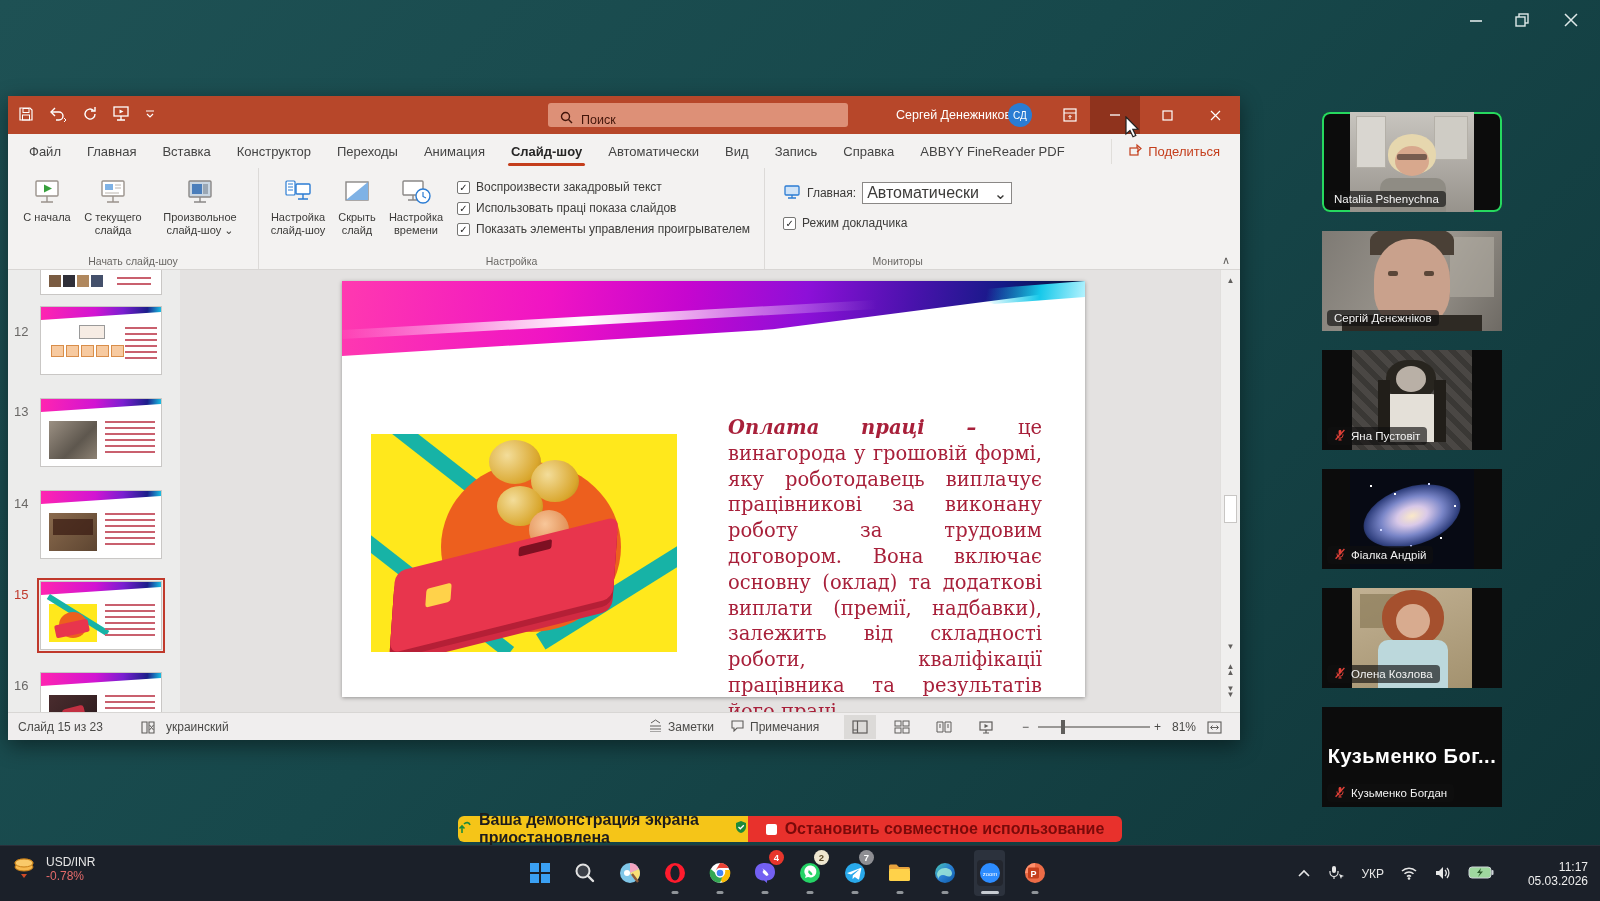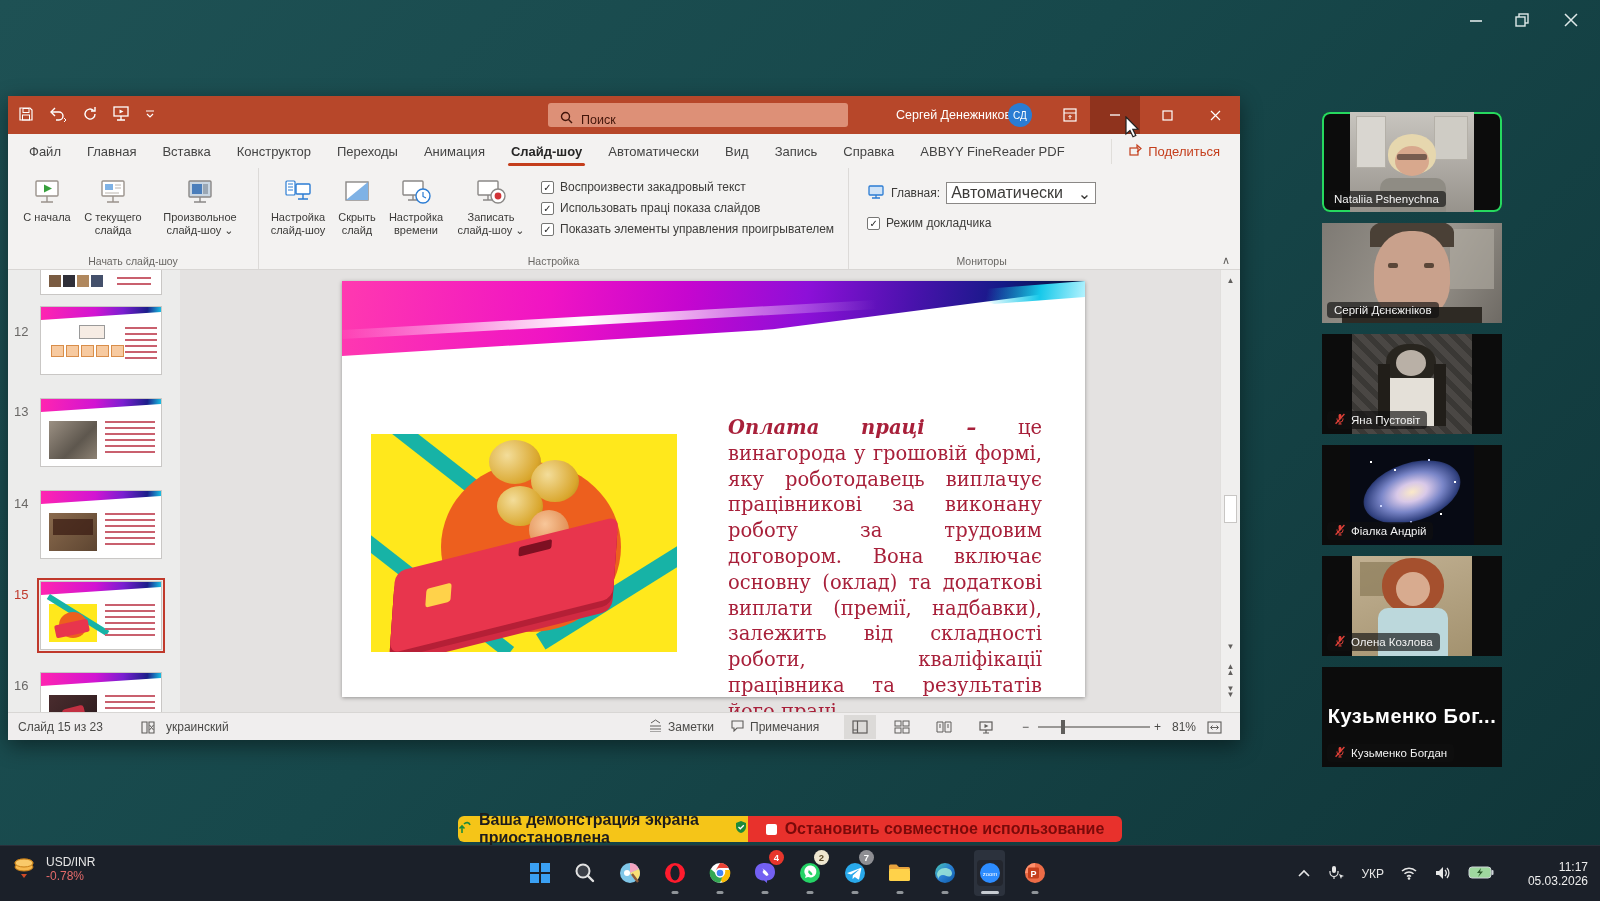--- a/index.html
+++ b/index.html
@@ -74,21 +74,21 @@
 
   .status{position:absolute;left:0;bottom:0;width:100%;height:28px;background:#f0eeee;border-top:1px solid #d8d6d4;font-size:12px;color:#4b4a48}
   .status .it{position:absolute;top:0;height:28px;display:flex;align-items:center;gap:5px;white-space:nowrap}
   .viewbtn{width:32px;height:24px;display:flex;align-items:center;justify-content:center}
   .viewbtn.on{background:#dcdad8}
   .zslider{position:absolute;top:13px;height:2px;background:#9a9896}
   .zthumb{position:absolute;top:7px;width:4px;height:14px;background:#605e5c}
 
   
   .zpanel{position:absolute;left:1322px;top:112px;width:180px}
-  .tile{position:relative;width:180px;height:100px;background:#0c0c0c;margin-bottom:11px;overflow:hidden}
+  .tile{position:relative;width:180px;height:100px;background:#0c0c0c;margin-bottom:19px;overflow:hidden}
   .tile.activebrd{box-shadow:0 0 0 2px #26d95f inset;border-radius:8px}
   .vid{position:absolute;top:0;bottom:0}
   .nlab{position:absolute;left:5px;bottom:5px;background:rgba(15,15,15,.65);border-radius:4px;padding:2px 7px;color:#f2f2f2;font-size:11.5px;display:flex;align-items:center;gap:5px;white-space:nowrap}
   .bigname{position:absolute;left:0;right:0;top:38px;text-align:center;color:#fff;font-size:20px;font-weight:700;letter-spacing:.5px}
 
   
   .bar{position:absolute;top:816px;height:26px;display:flex;align-items:center;font-size:16px;font-weight:700}
   .bar.y{left:458px;width:290px;background:#f5c518;color:#1d1d1d;border-radius:6px 0 0 6px;justify-content:center;gap:8px}
   .bar.r{left:748px;width:374px;background:#e8312c;color:#7a0a0a;border-radius:0 6px 6px 0;justify-content:center;gap:8px}
   .wbox{width:11px;height:11px;background:#fff;border-radius:2px}
@@ -264,29 +264,20 @@
           <span>Скрыть слайд</span>
         </div>
         <div class="bigbtn">
           <svg width="34" height="32" viewBox="0 0 34 32">
               <rect x="4" y="5" width="20" height="14" rx="1" fill="#fff" stroke="#8a8886" stroke-width="1.4"></rect>
               <path d="M14 19v5M9 24h10" stroke="#8a8886" stroke-width="1.4"></path>
               <circle cx="24" cy="20" r="7" fill="#fff" stroke="#2b7cd3" stroke-width="1.4"></circle>
               <path d="M24 16v4.5l3 1.5" fill="none" stroke="#2b7cd3" stroke-width="1.2"></path>
             </svg>
           <span>Настройка времени</span>
-        </div>
-        <div class="bigbtn" style="width:84px">
-          <svg width="34" height="32" viewBox="0 0 34 32">
-              <rect x="4" y="5" width="20" height="14" rx="1" fill="#fff" stroke="#8a8886" stroke-width="1.4"></rect>
-              <path d="M14 19v5M9 24h10" stroke="#8a8886" stroke-width="1.4"></path>
-              <circle cx="24" cy="20" r="7" fill="#fff" stroke="#8a8886" stroke-width="1.4"></circle>
-              <circle cx="24" cy="20" r="3.4" fill="#d13438"></circle>
-            </svg>
-          <span><span>Записать слайд-шоу</span> <span>⌄</span></span>
         </div>
         <div class="cbcol">
           <div class="cbrow">
               <span class="cb">✓</span>
               <span>Воспроизвести закадровый текст</span>
             </div>
           <div class="cbrow">
               <span class="cb">✓</span>
               <span>Использовать праці показа слайдов</span>
             </div>

